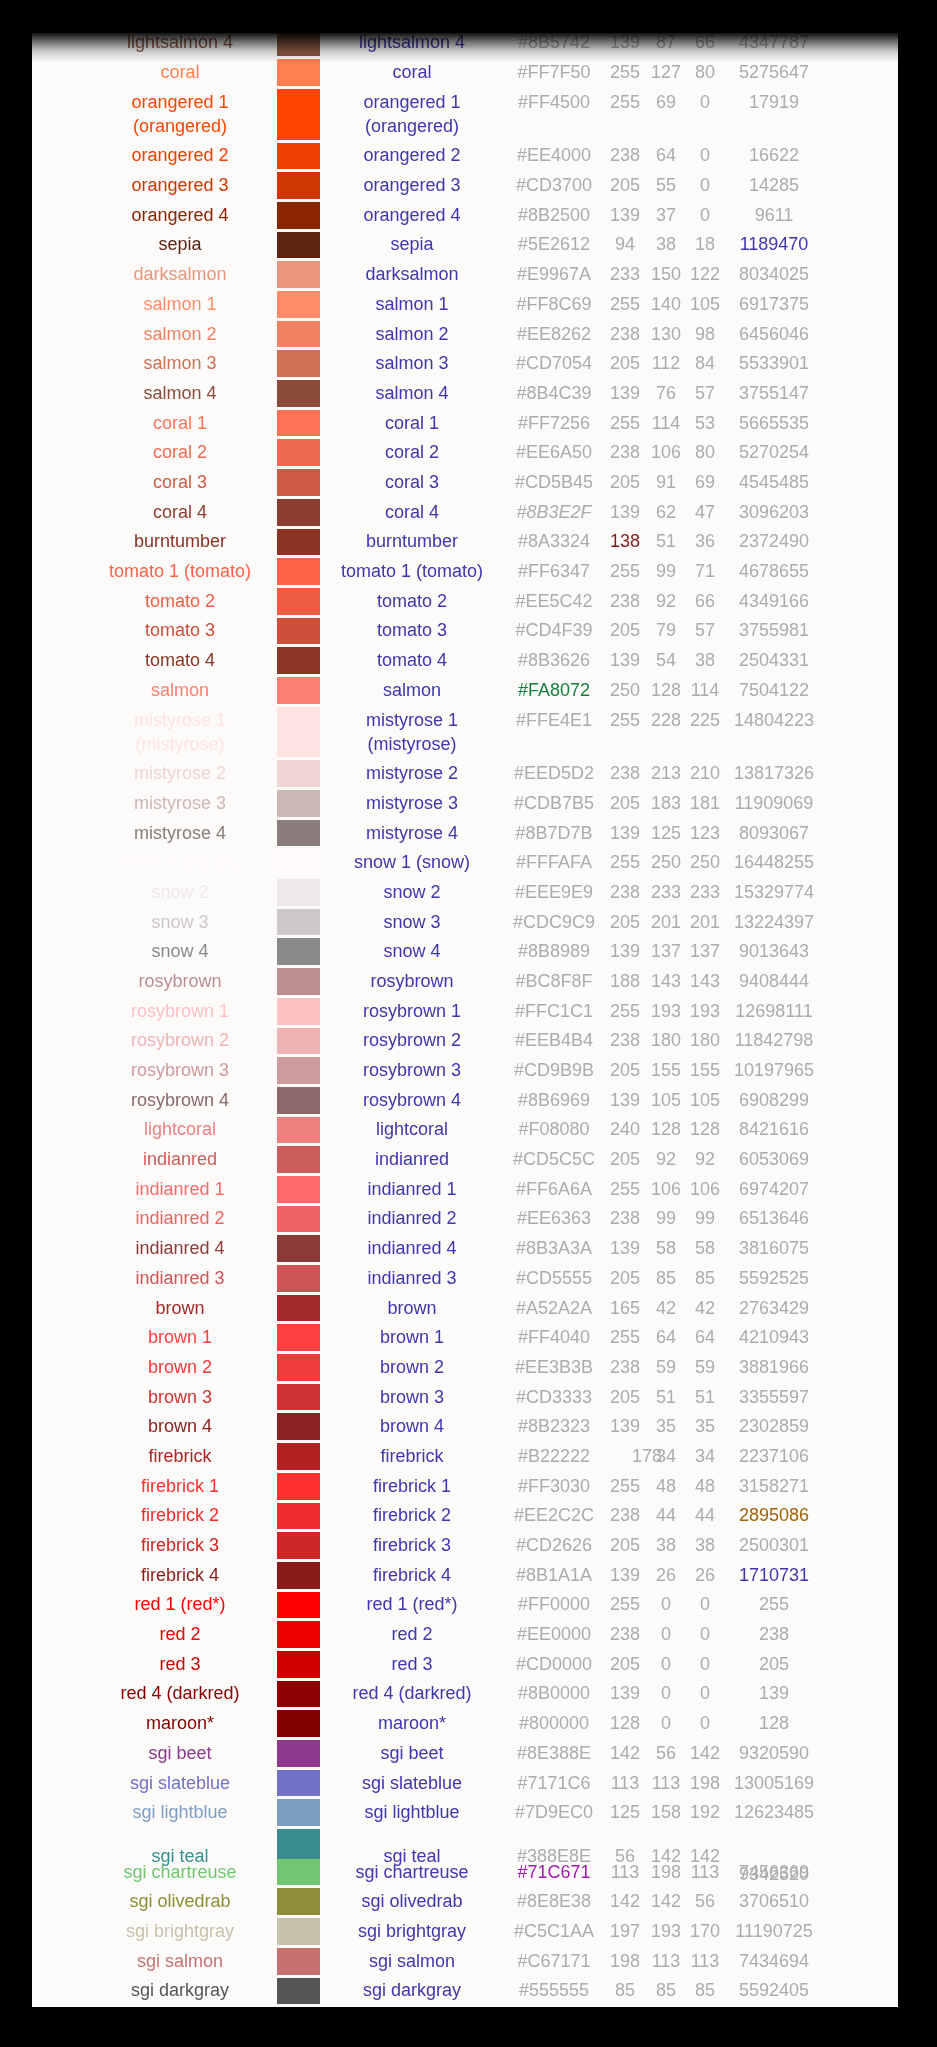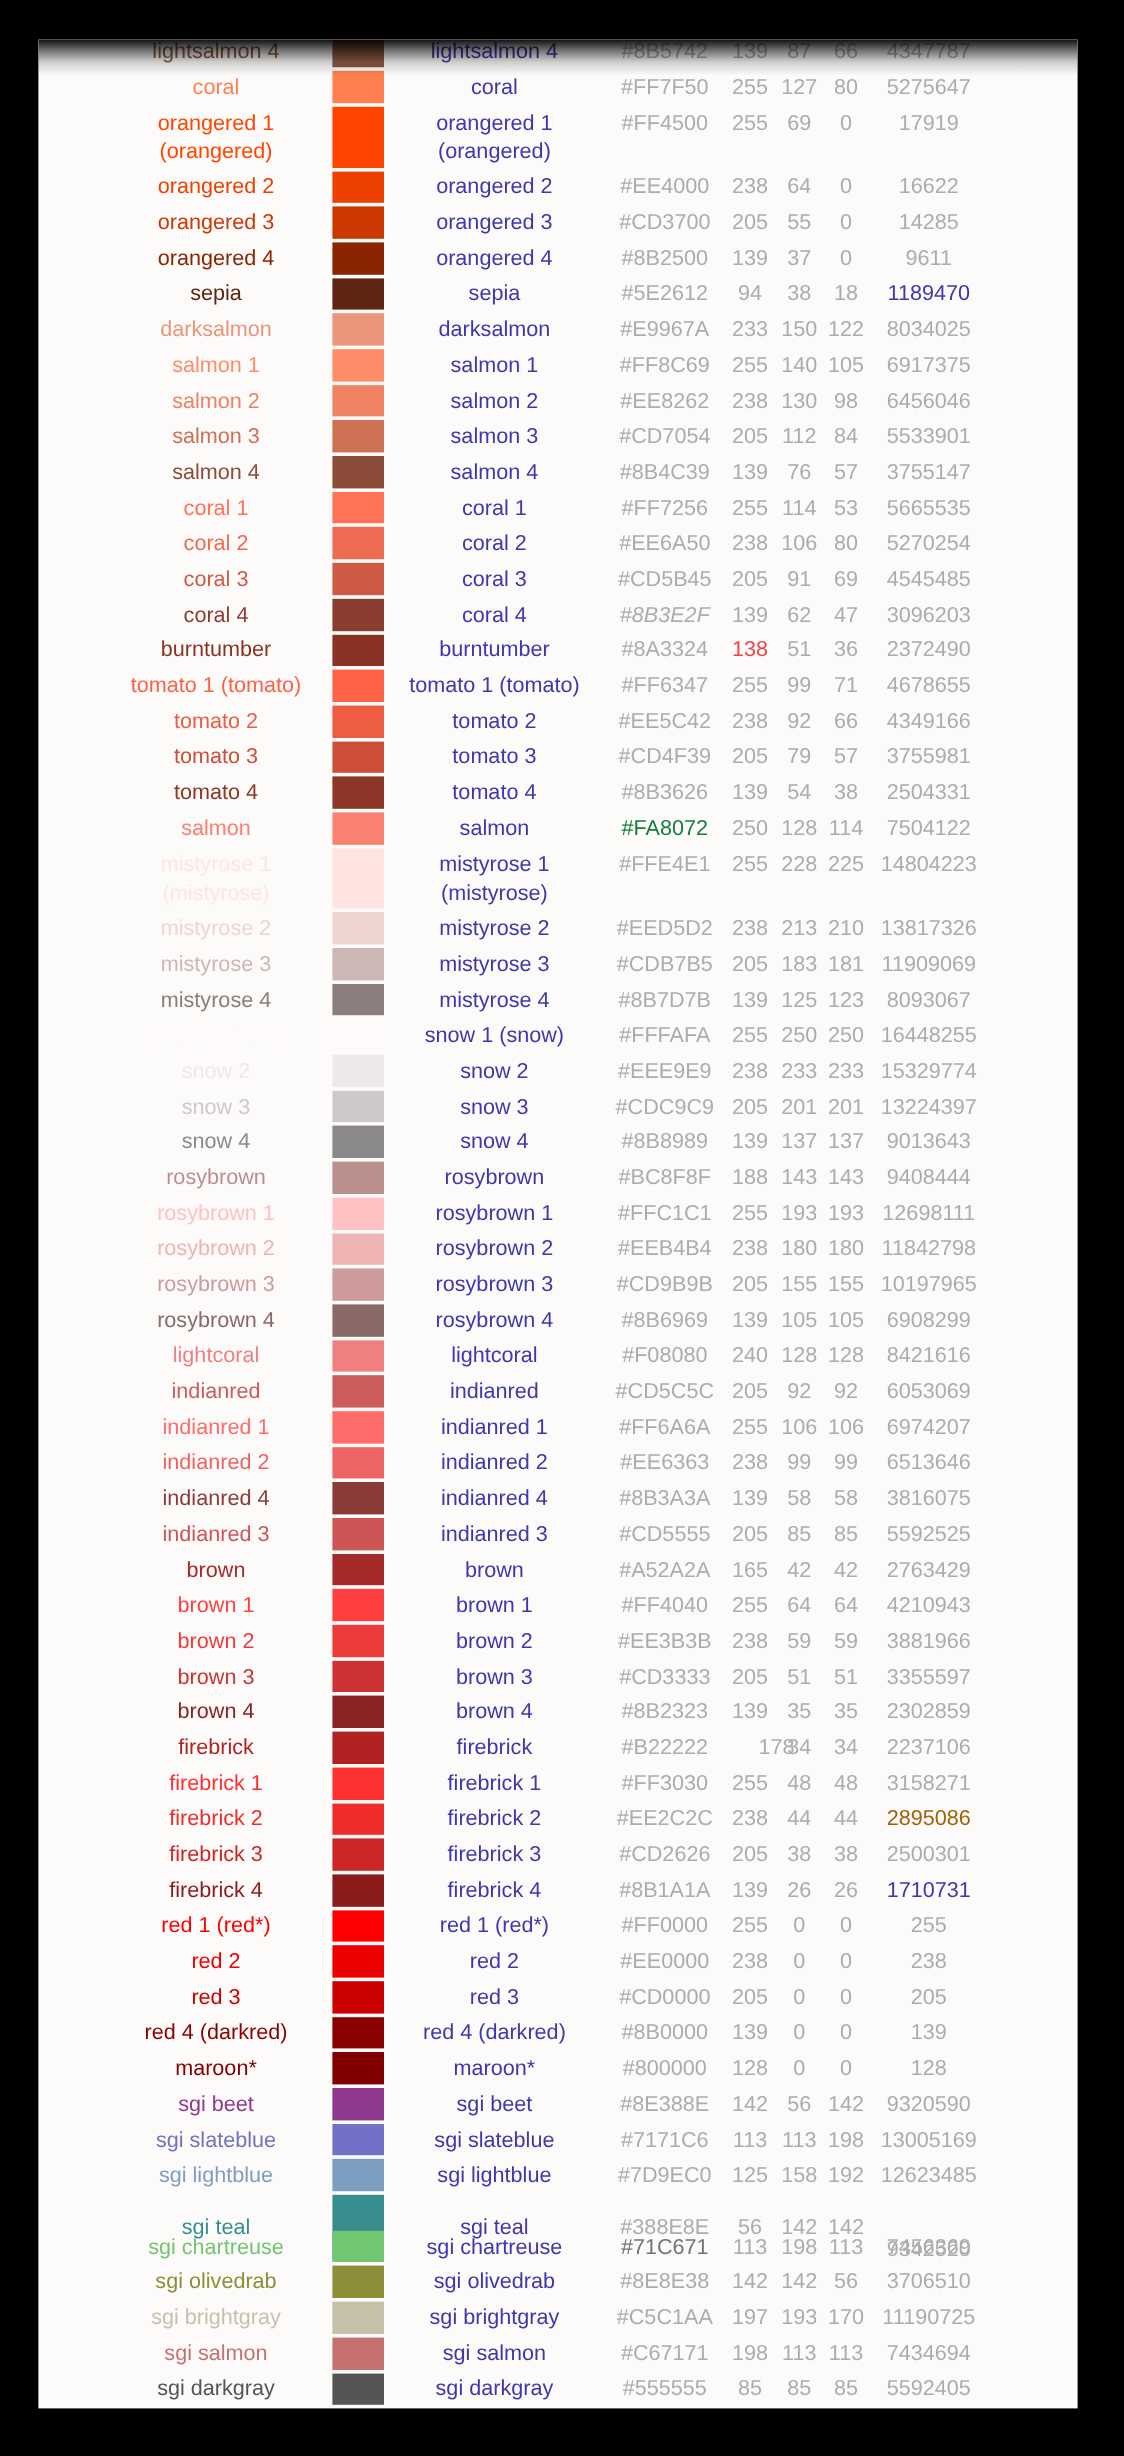--- a/index.html
+++ b/index.html
@@ -313,21 +313,21 @@
         <div class="c c1" style="color: rgb(138, 51, 36);">
           <span class="line">burntumber</span>
         </div>
         <div class="c swatchWrap">
           <div class="swatch" style="background: rgb(138, 51, 36);"></div>
         </div>
         <div class="c link" style="color: rgb(62, 55, 173);">
           <span class="line">burntumber</span>
         </div>
         <div class="c vals" style="color: rgb(172, 172, 172);">#8A3324</div>
-        <div class="c vals" style="color: #ef4444;">138</div>
+        <div class="c vals" style="color: #7f1d1d;">138</div>
         <div class="c vals" style="color: rgb(172, 172, 172);">51</div>
         <div class="c vals" style="color: rgb(172, 172, 172);">36</div>
         <div class="c vals" style="color: rgb(172, 172, 172);">2372490</div>
       </div>
       <div class="row">
         <div class="c c1" style="color: rgb(255, 99, 71);">
           <span class="line">tomato 1 (tomato)</span>
         </div>
         <div class="c swatchWrap">
           <div class="swatch" style="background: rgb(255, 99, 71);"></div>
@@ -1018,21 +1018,21 @@
       <div class="row">
         <div class="c c1" style="color: rgb(113, 198, 113);">
           <span class="line">sgi chartreuse</span>
         </div>
         <div class="c swatchWrap">
           <div class="swatch" style="background: rgb(113, 198, 113);"></div>
         </div>
         <div class="c link" style="color: rgb(62, 55, 173);">
           <span class="line">sgi chartreuse</span>
         </div>
-        <div class="c vals" style="color: #737373; text-align: center;">#71C671</div>
+        <div class="c vals" style="color: #a21caf; text-align: center;">#71C671</div>
         <div class="c vals" style="color: rgb(172, 172, 172);">113</div>
         <div class="c vals" style="color: rgb(172, 172, 172);">198</div>
         <div class="c vals" style="color: rgb(172, 172, 172);">113</div>
         <div class="c vals" style="color: rgb(172, 172, 172);">7456369</div>
       </div>
       <div class="row">
         <div class="c c1" style="color: rgb(142, 142, 56);">
           <span class="line">sgi olivedrab</span>
         </div>
         <div class="c swatchWrap">

